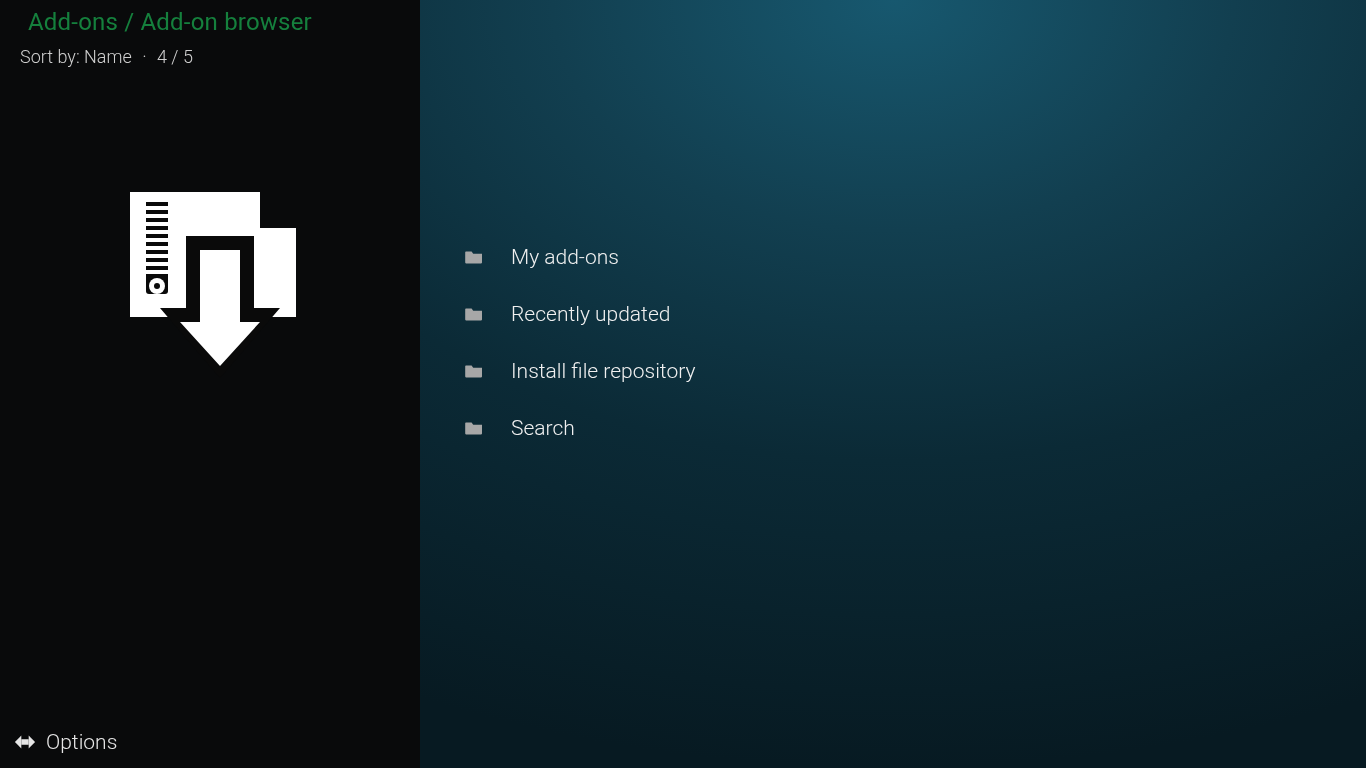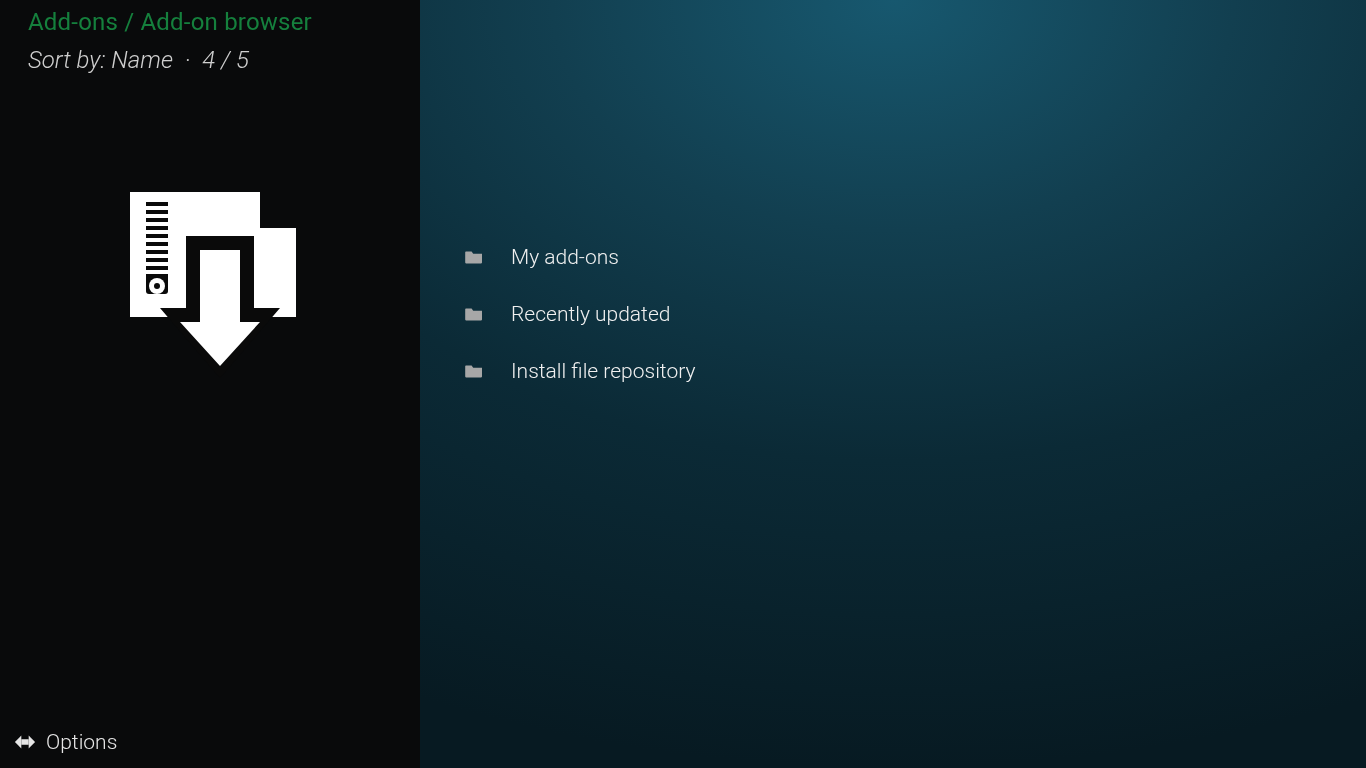--- a/index.html
+++ b/index.html
@@ -36,25 +36,24 @@
     left: 28px;
     font-size: 24px;
     font-weight: 400;
     color: #15803d;
     letter-spacing: 0.2px;
     white-space: nowrap;
   }
   .header-sub {
     position: absolute;
     top: 46px;
-    left: 28px;
-    font-size: 24px;
+    left: 20px;
+    font-size: 18px;
     font-weight: 300;
     color: #cfcfcf;
-    font-style: italic;
   }
   .header-sub .dot { padding: 0 6px; color: #cfcfcf; }
   .big-icon {
     position: absolute;
     top: 182px;
     left: 50%;
     transform: translateX(-50%);
     width: 200px;
     height: 200px;
     color: #fff;
@@ -204,17 +203,25 @@
       <div class="list-item">
         <span class="item-icon">
           <svg viewBox="0 0 24 20" fill="currentColor">
               <path d="M2 3h7l2 3h11v11a1 1 0 0 1-1 1H2a1 1 0 0 1-1-1V4a1 1 0 0 1 1-1z"></path>
             </svg>
         </span>
         <span>Install file repository</span>
       </div>
 
 
+      <div class="list-item">
+        <span class="item-icon">
+          <svg viewBox="0 0 24 20" fill="currentColor">
+              <path d="M2 3h7l2 3h11v11a1 1 0 0 1-1 1H2a1 1 0 0 1-1-1V4a1 1 0 0 1 1-1z"></path>
+            </svg>
+        </span>
+        <span>Search</span>
+      </div>
 
     </div>
   </div>
 
 </div>
 
 </body></html>

